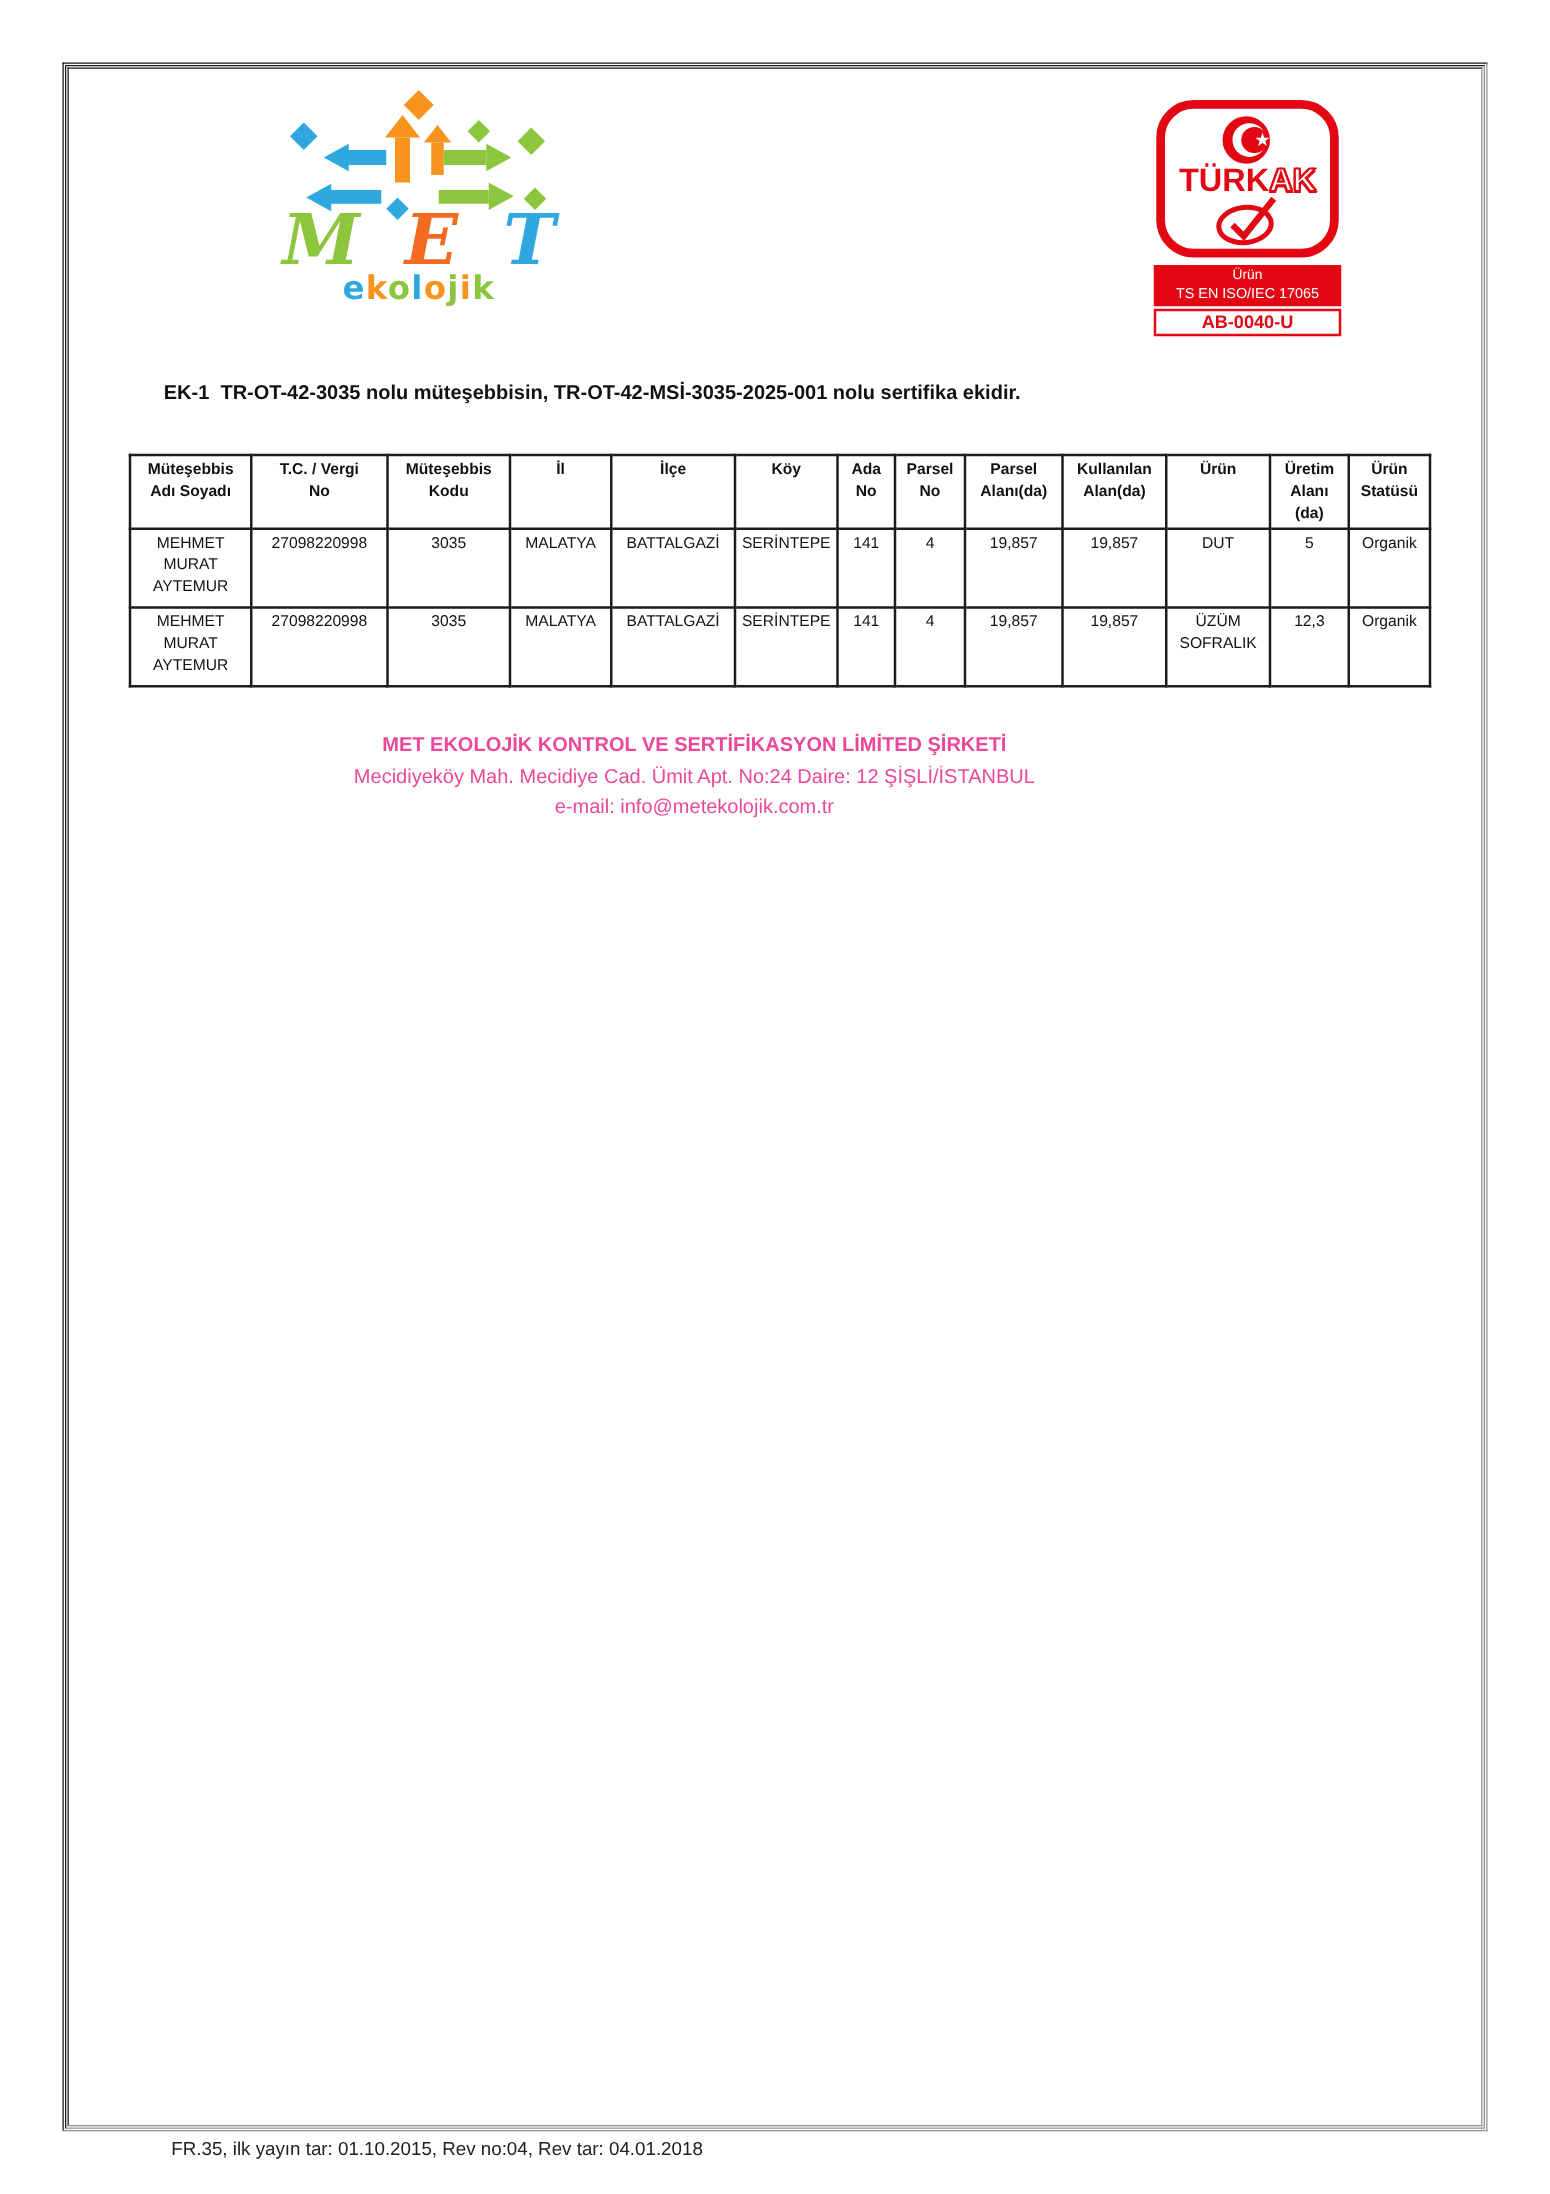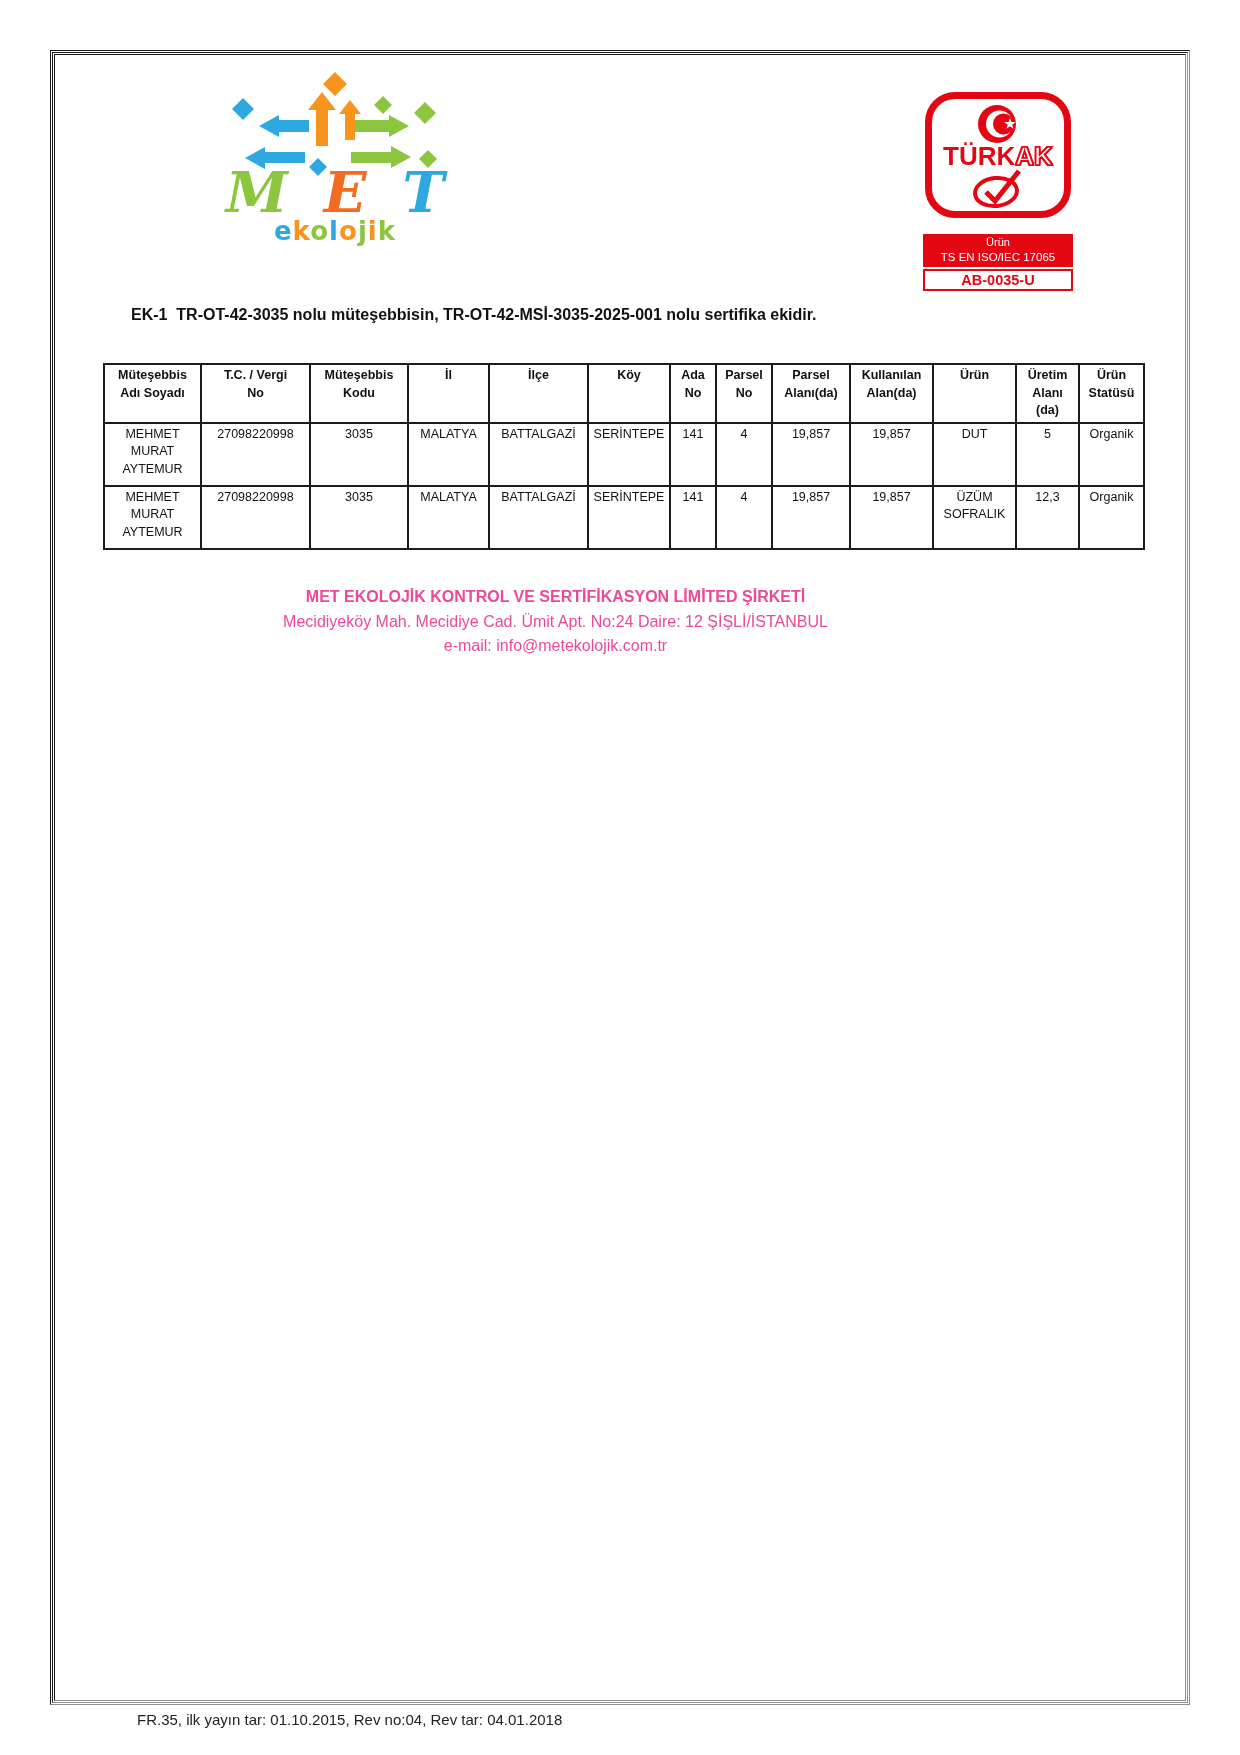--- a/index.html
+++ b/index.html
@@ -20,21 +20,21 @@
               font-family:"DejaVu Serif","Liberation Serif",serif; font-style:italic; font-weight:bold;
               font-size:56px; line-height:1; }
   .met-word span:nth-child(1){ color:var(--met-green); }
   .met-word span:nth-child(2){ color:var(--met-orange); }
   .met-word span:nth-child(3){ color:var(--met-blue); }
   .met-sub { text-align:center; padding-right:0px; margin-top:-4px; font-size:26px; font-weight:bold;
              font-family:"DejaVu Sans","Liberation Sans",sans-serif; letter-spacing:1px; }
 
   
   .turkak { position:absolute; left:923px; top:76px; width:150px; text-align:center; }
-  .tk-box { width:146px; height:126px; margin:16px auto; border:7px solid var(--turkak-red); border-radius:30px;
+  .tk-box { width:146px; height:126px; margin:4px auto; border:7px solid var(--turkak-red); border-radius:30px;
             display:flex; flex-direction:column; align-items:center; justify-content:flex-start; padding-top:4px; }
   .tk-brand { font-size:26px; font-weight:bold; line-height:1; letter-spacing:0px; margin-top:-2px; white-space:nowrap; }
   .tk-brand .solid { color:var(--turkak-red); }
   .tk-brand .outline { color:#ffffff; -webkit-text-stroke:1.5px var(--turkak-red);
        text-shadow:-1px -1px 0 var(--turkak-red),1px -1px 0 var(--turkak-red),-1px 1px 0 var(--turkak-red),1px 1px 0 var(--turkak-red); }
   .tk-band { width:150px; margin:6px auto 0; background:var(--turkak-red); color:#fff; padding:2px 0 3px;
              font-size:11px; line-height:1.25; }
   .tk-band .l2 { font-size:11.5px; }
   .tk-ab { width:150px; margin:2px auto 0; border:2px solid var(--turkak-red); color:var(--turkak-red);
            font-weight:bold; font-size:14.5px; padding:1px 0; }
@@ -125,21 +125,21 @@
       </div>
       <svg width="58" height="42" viewBox="0 0 58 42" style="margin-top:-2px">
         <ellipse cx="27" cy="25" rx="21" ry="14" fill="none" stroke="#E30613" stroke-width="4" transform="rotate(-6 27 25)"></ellipse>
         <path d="M17 25 L26 34 L50 4" fill="none" stroke="#E30613" stroke-width="5"></path>
       </svg>
     </div>
     <div class="tk-band">
       <div class="l1">Ürün</div>
       <div class="l2">TS EN ISO/IEC 17065</div>
     </div>
-    <div class="tk-ab">AB-0035-U</div>
+    <div class="tk-ab">AB-0040-U</div>
   </div>
 
   <div class="doc-title">EK-1&nbsp; TR-OT-42-3035 nolu müteşebbisin, TR-OT-42-MSİ-3035-2025-001 nolu sertifika ekidir.</div>
 
   <table class="parcels">
     <colgroup>
       <col>
         <col>
         <col>
         <col>

